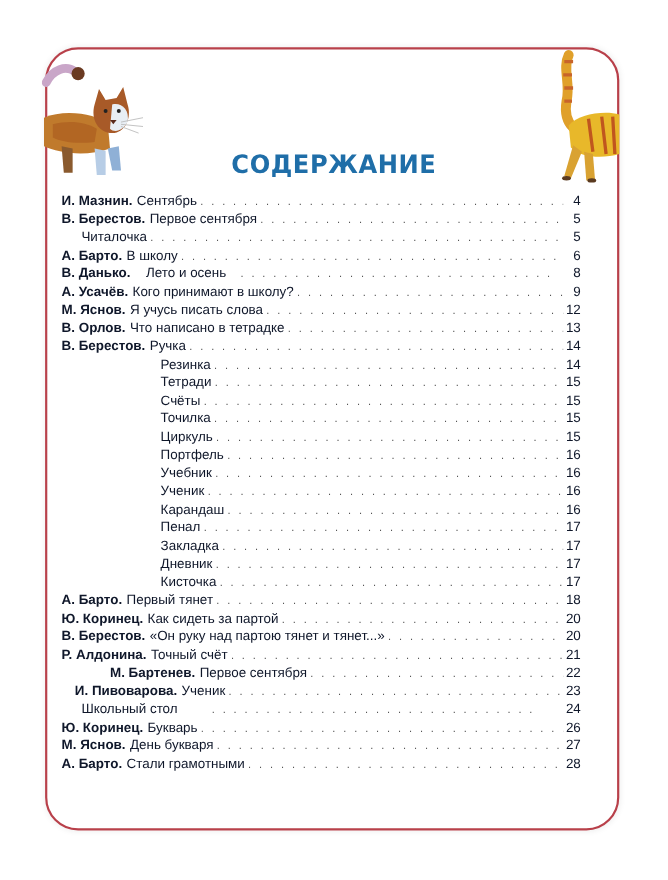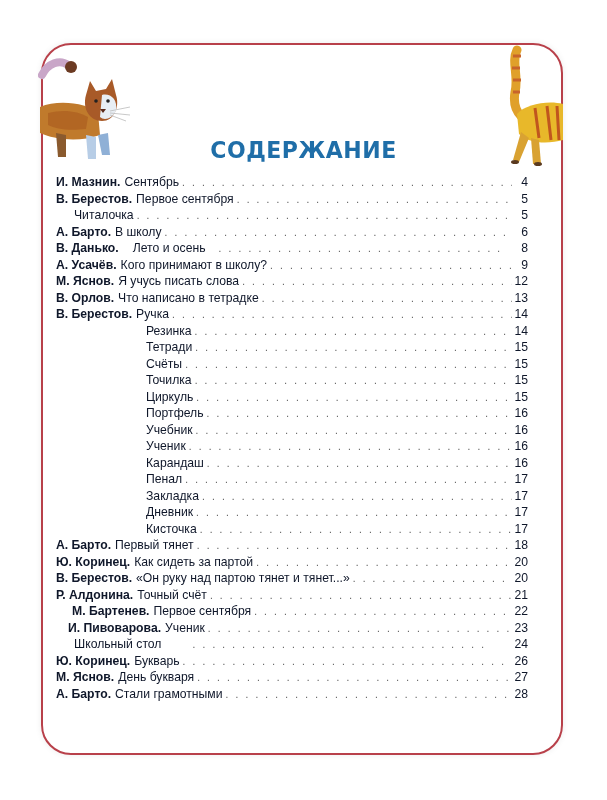--- a/index.html
+++ b/index.html
@@ -209,21 +209,21 @@
       <span class="work">«Он руку над партою тянет и тянет...»</span>
       <span class="dots"></span>
       <span class="page">20</span>
     </div>
     <div class="row" style="padding-left: 0px;">
       <span class="author">Р. Алдонина.</span>
       <span class="work">Точный счёт</span>
       <span class="dots"></span>
       <span class="page">21</span>
     </div>
-    <div class="row" style="padding-left: 16px;">
+    <div class="row" style="padding-left: 16px; margin-left: 28px;">
       <span class="author">М. Бартенев.</span>
       <span class="work">Первое сентября</span>
       <span class="dots"></span>
       <span class="page">22</span>
     </div>
     <div class="row" style="padding-left: 12px;">
       <span class="author">И. Пивоварова.</span>
       <span class="work">Ученик</span>
       <span class="dots"></span>
       <span class="page">23</span>

